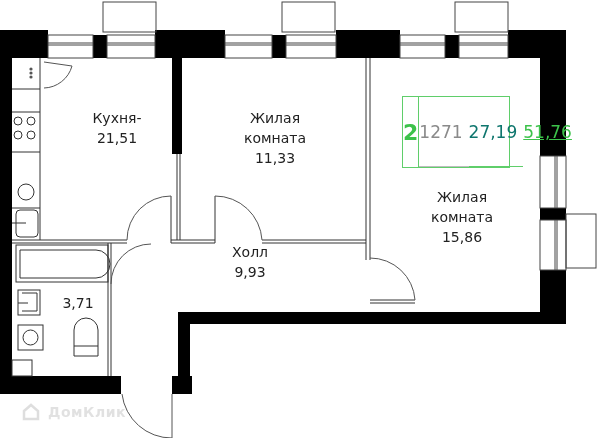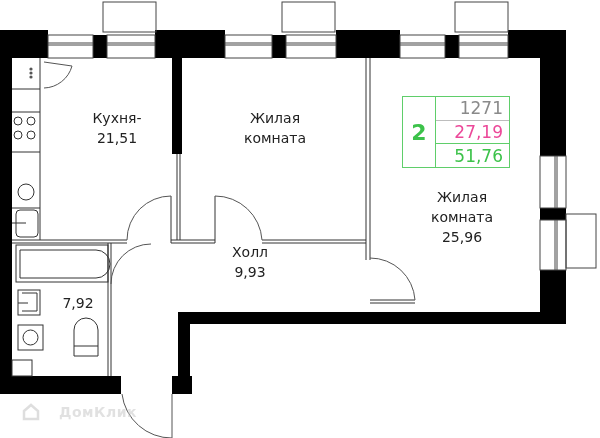--- a/index.html
+++ b/index.html
@@ -1,26 +1,26 @@
 <!DOCTYPE html>
 <html><head>
 <meta charset="utf-8">
 <style>
   html, body { margin: 0; padding: 0; background: #ffffff; }
   body { width: 600px; height: 438px; position: relative; overflow: hidden; font-family: "DejaVu Sans", sans-serif; }
   #plan { position: absolute; left: 0; top: 0; width: 600px; height: 438px; }
   .label { position: absolute; text-align: center; color: #222; font-size: 14px; line-height: 20px; font-family: "DejaVu Sans", sans-serif; }
   .badge { position: absolute; left: 402px; top: 96px; width: 108px; height: 72px; border: 1.5px solid #5fce6a; box-sizing: border-box; display: flex; }
   .badge .rooms { width: 32px; border-right: 1.5px solid #5fce6a; display: flex; align-items: center; justify-content: center; color: #3cc24a; font-weight: bold; font-size: 22px; }
-  .badge .vals { flex: 1; display: flex; flex-direction: column; }
+  .badge .vals { flex: 1; display: flex; }
   .badge .vals div { flex: 1; display: flex; align-items: center; justify-content: flex-end; padding-right: 6px; font-size: 17px; }
   .badge .vals .code { color: #8a8a8a; border-bottom: 1.5px solid #bdbdbd; }
-  .badge .vals .living { color: #ec4899; border-bottom: 1.5px solid #5fce6a; }
-  .badge .vals .total { color: #3cc24a; }
-  .watermark { position: absolute; left: 22px; top: 403px; display: flex; align-items: center; gap: 19px; color: rgba(200,200,200,0.55); font-size: 14px; font-weight: bold; letter-spacing: 0.5px; }
+  .badge .vals .living { color: #0f766e; border-bottom: 1.5px solid #5fce6a; }
+  .badge .vals .total { color: #3cc24a; text-decoration: underline; }
+  .watermark { position: absolute; left: 22px; top: 403px; display: flex; align-items: center; gap: 8px; color: rgba(200,200,200,0.55); font-size: 14px; font-weight: bold; letter-spacing: 0.5px; }
 </style>
 </head>
 <body>
 
 <svg id="plan" viewBox="0 0 600 438" xmlns="http://www.w3.org/2000/svg">
 
   <g fill="#000">
 
     <rect x="0" y="30" width="48" height="28"></rect>
     <rect x="93" y="35" width="14" height="23"></rect>
@@ -158,35 +158,36 @@
 </svg>
 
 <div class="label" style="left:72px; top:108px; width:90px;">
   <div>Кухня-</div>
   <div>21,51</div>
 </div>
 
 <div class="label" style="left:230px; top:108px; width:90px;">
   <div>Жилая</div>
   <div>комната</div>
+  <div>11,33</div>
 </div>
 
 <div class="label" style="left:412px; top:187px; width:100px;">
   <div>Жилая</div>
   <div>комната</div>
-  <div>25,96</div>
+  <div>15,86</div>
 </div>
 
 <div class="label" style="left:215px; top:242px; width:70px;">
   <div>Холл</div>
   <div>9,93</div>
 </div>
 
 <div class="label" style="left:48px; top:293px; width:60px;">
-  <div>7,92</div>
+  <div>3,71</div>
 </div>
 
 <div class="badge">
   <div class="rooms">2</div>
   <div class="vals">
     <div class="code">1271</div>
     <div class="living">27,19</div>
     <div class="total">51,76</div>
   </div>
 </div>

